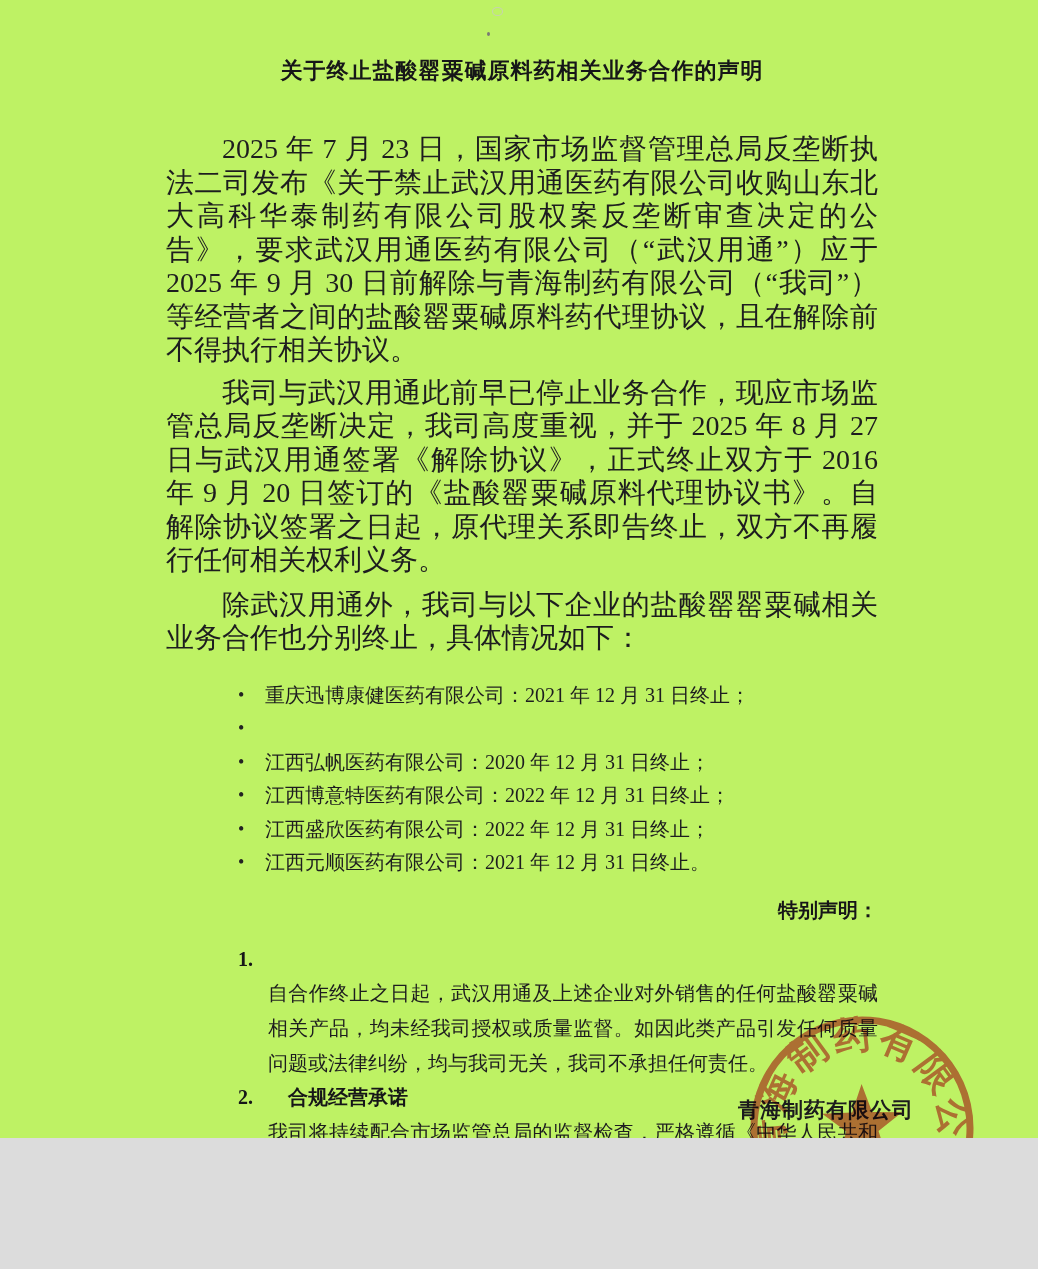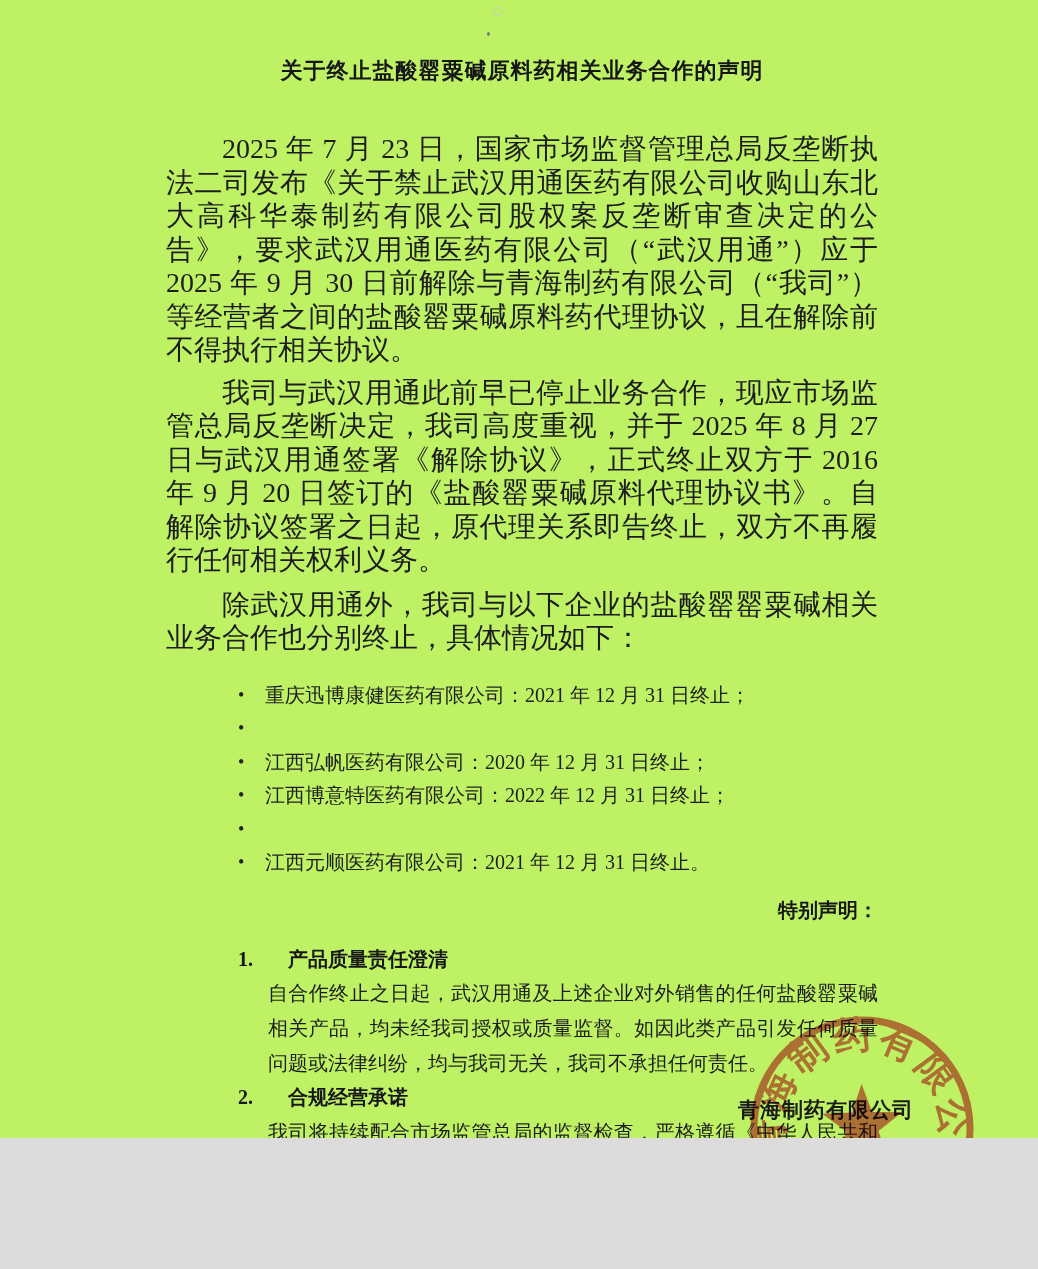--- a/index.html
+++ b/index.html
@@ -140,32 +140,32 @@
       <div class="bullet-row">
         <span class="bullet-dot">•</span>
         <span>江西弘帆医药有限公司：2020 年 12 月 31 日终止；</span>
       </div>
       <div class="bullet-row">
         <span class="bullet-dot">•</span>
         <span>江西博意特医药有限公司：2022 年 12 月 31 日终止；</span>
       </div>
       <div class="bullet-row">
         <span class="bullet-dot">•</span>
+        <span>江西盛欣医药有限公司：2022 年 12 月 31 日终止；</span>
       </div>
       <div class="bullet-row">
         <span class="bullet-dot">•</span>
         <span>江西元顺医药有限公司：2021 年 12 月 31 日终止。</span>
       </div>
     </div>
 
     <div class="special-heading">特别声明：</div>
 
     <div class="num-item-head">
       <span class="num">1.</span>
-      <span>产品质量责任澄清</span>
     </div>
     <div class="num-item-body">自合作终止之日起，武汉用通及上述企业对外销售的任何盐酸罂粟碱相关产品，均未经我司授权或质量监督。如因此类产品引发任何质量问题或法律纠纷，均与我司无关，我司不承担任何责任。</div>
 
     <div class="num-item-head second">
       <span class="num">2.</span>
       <span>合规经营承诺</span>
     </div>
     <div class="num-item-body">我司将持续配合市场监管总局的监督检查，严格遵循《中华人民共和国反垄断法》及相关法规，维护原料药市场公平竞争秩序。</div>
 
   </div>

